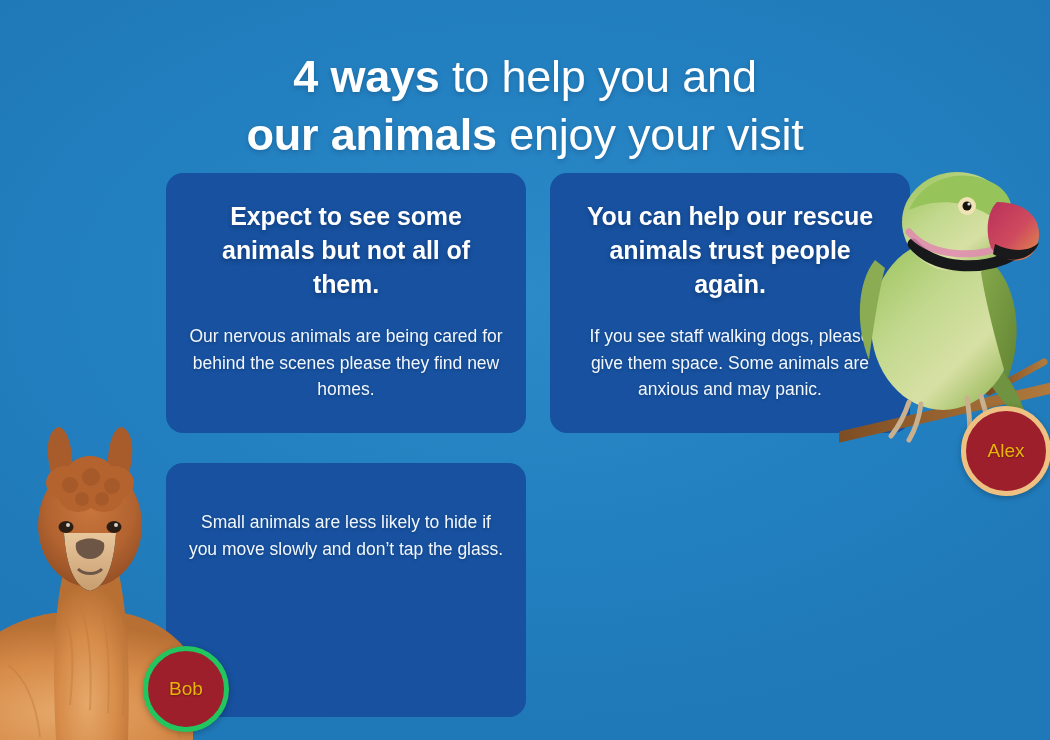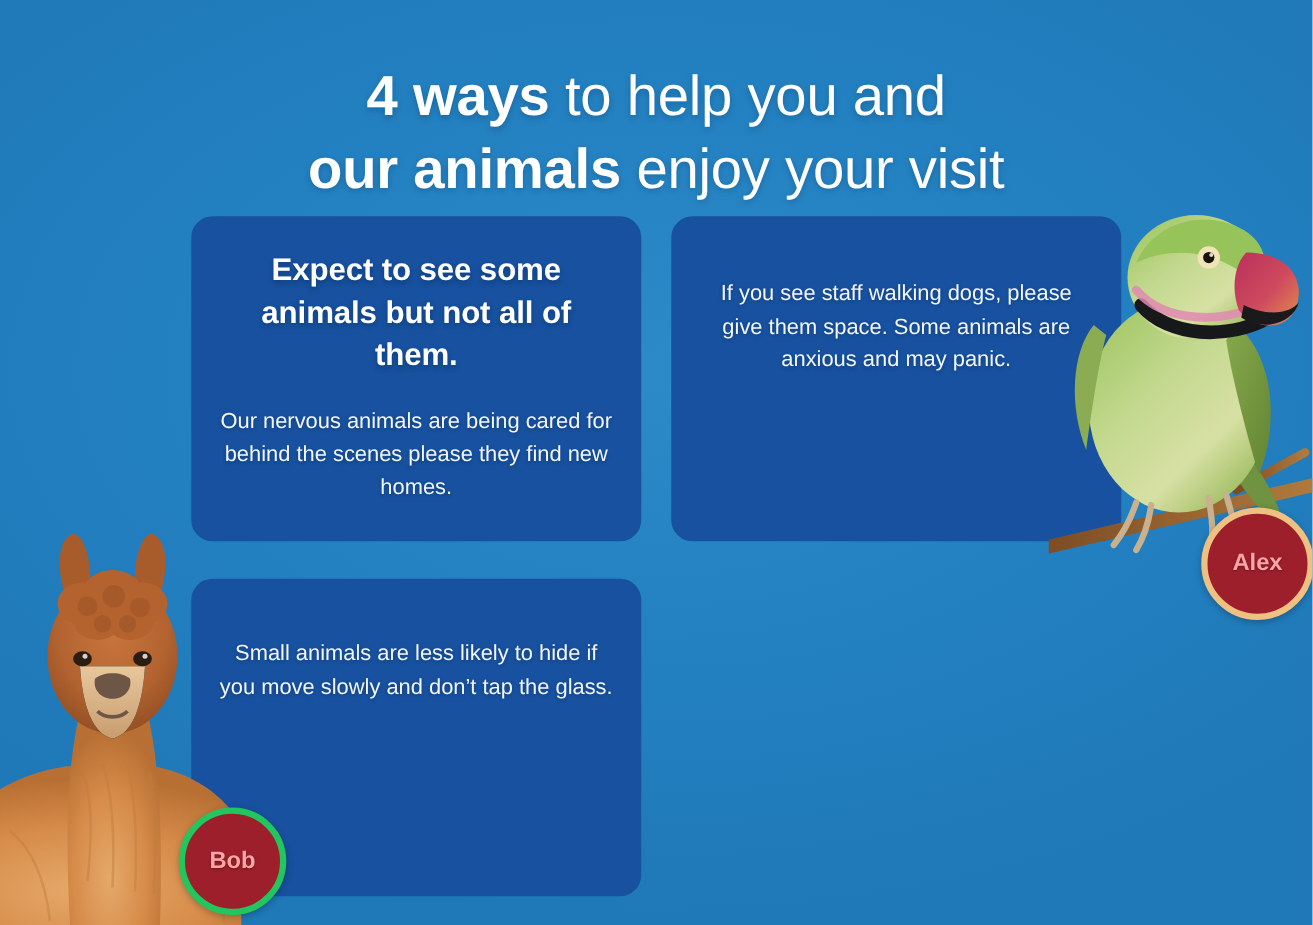--- a/index.html
+++ b/index.html
@@ -42,21 +42,21 @@
     text-shadow: 0 2px 5px rgba(8, 45, 85, 0.30);
     z-index: 6;
     pointer-events: none;
   }
   .heading .ln { display: block; white-space: nowrap; }
   .heading b { font-weight: 700; }
 
   
   .grid {
     position: absolute;
-    left: 153px;
+    left: 166px;
     top: 173px;
     width: 744px;
     height: 544px;
     display: grid;
     grid-template-columns: 360px 360px;
     grid-template-rows: 260px 254px;
     column-gap: 24px;
     row-gap: 30px;
     z-index: 4;
   }
@@ -119,23 +119,23 @@
 
   
   .badge {
     position: absolute;
     border-radius: 50%;
     background: #9d1f2c;
     border: 5px solid #e9b濃;
     display: flex;
     align-items: center;
     justify-content: center;
-    color: #fca5a5;
+    color: #eab308;
     font-size: 19px;
-    font-weight: 700;
+    font-weight: 400;
     z-index: 9;
     box-shadow: 0 2px 6px rgba(0, 0, 0, 0.25);
     text-shadow: 0 1px 2px rgba(0, 0, 0, 0.35);
   }
   .badge-bob {
     left: 143px;
     top: 646px;
     width: 76px;
     height: 76px;
     border: 5px solid #22c55e;
@@ -283,20 +283,21 @@
   </div>
 
   <div class="grid">
 
     <div class="card r1">
       <p class="card-title">Expect to see some animals but not all of them.</p>
       <p class="card-body">Our nervous animals are being cared for behind the scenes please they find new homes.</p>
     </div>
 
     <div class="card r1">
+      <p class="card-title">You can help our rescue animals trust people again.</p>
       <p class="card-body">If you see staff walking dogs, please give them space. Some animals are anxious and may panic.</p>
     </div>
 
     <div class="card r2">
       <p class="card-body">Small animals are less likely to hide if you move slowly and don’t tap the glass.</p>
     </div>
 
 
   </div>
 

